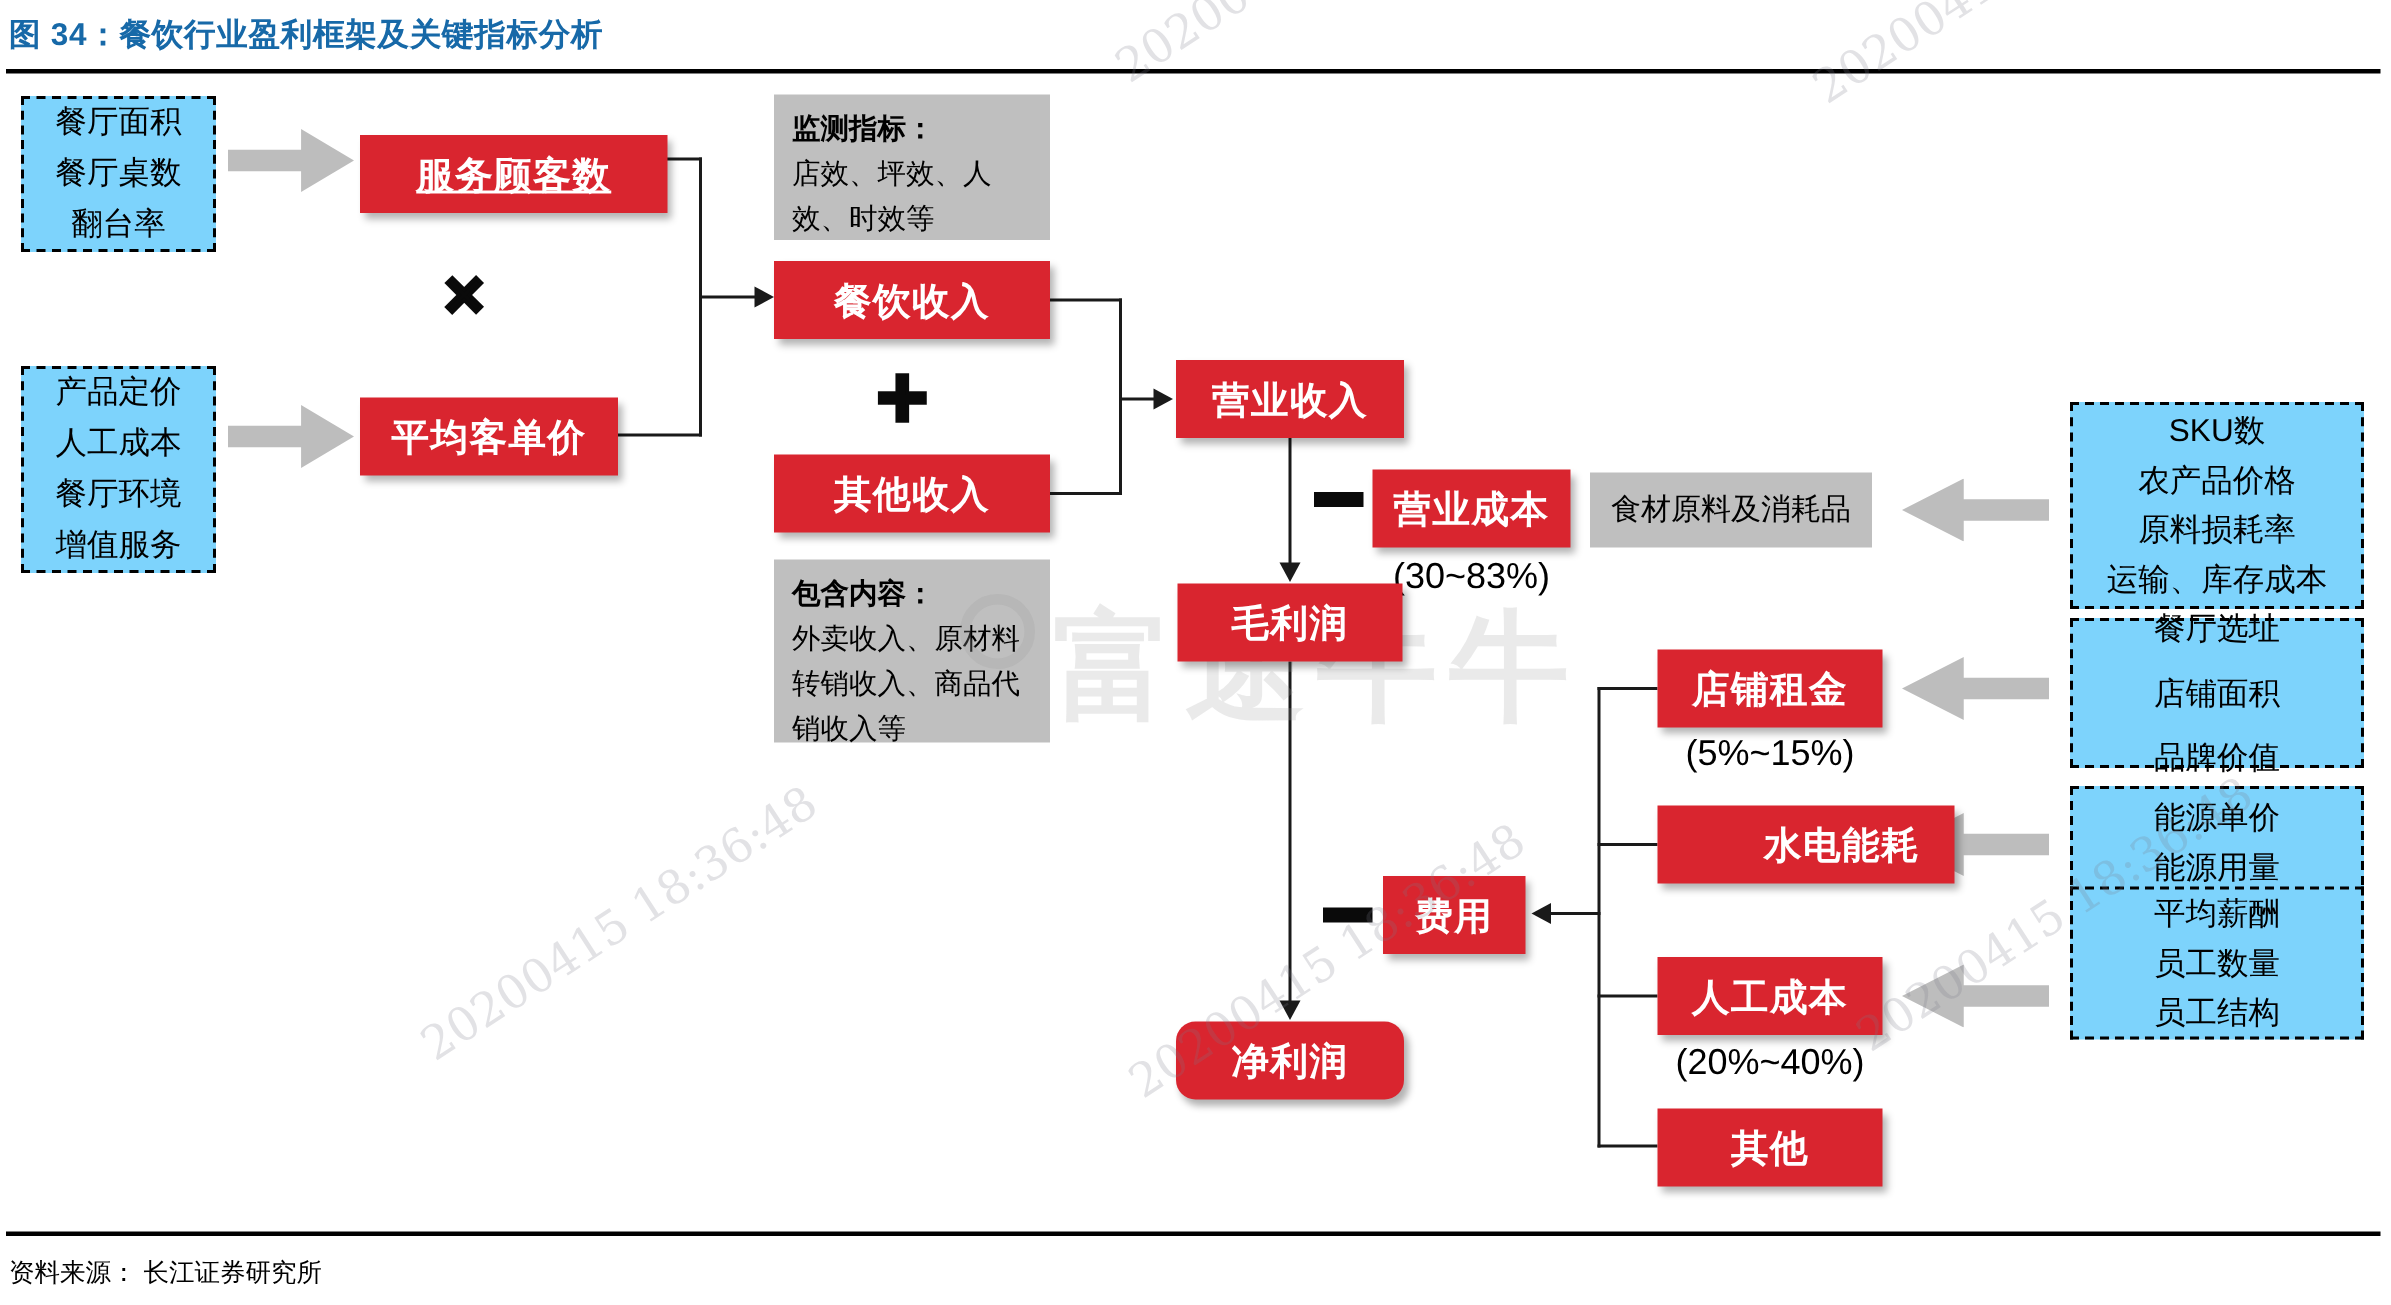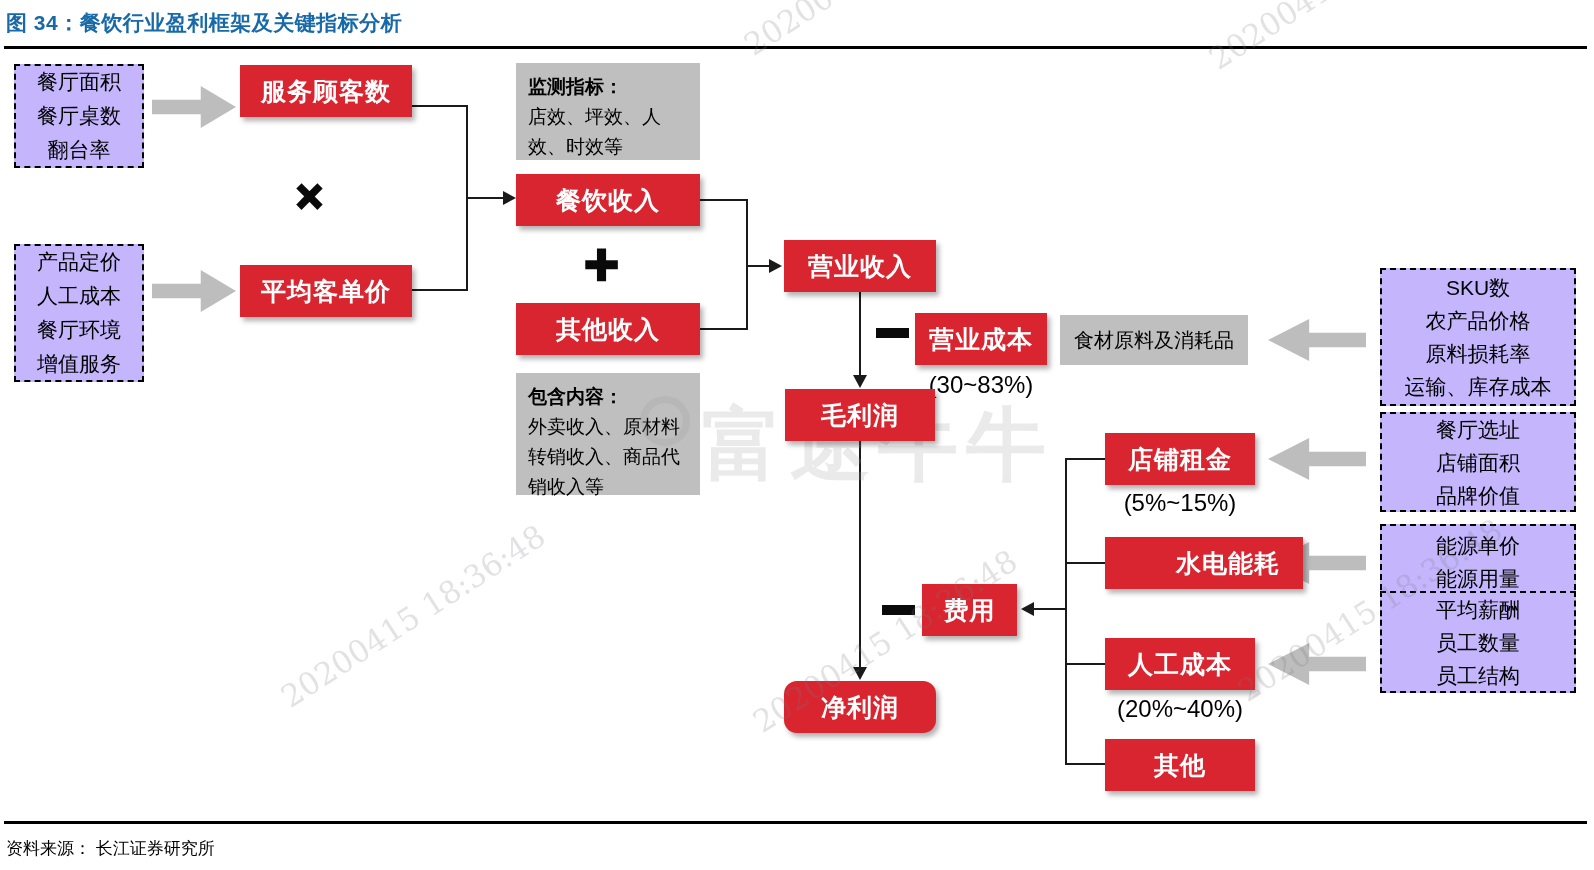--- a/index.html
+++ b/index.html
@@ -21,21 +21,21 @@
   }
   
   .gbox{
     position:absolute;background:#BFBFBF;color:#000;z-index:1;
     padding:9px 12px;box-sizing:border-box;font-size:19px;line-height:30px;
   }
   .gbox .gtitle{font-weight:bold;}
   .gcenter{display:flex;align-items:center;justify-content:center;padding:12px;font-size:20px;}
   
   .dbox{
-    position:absolute;border:2px dashed #000;background:#c4b5fd;z-index:1;
+    position:absolute;border:2px dashed #000;background:#7dd3fc;z-index:1;
     display:flex;flex-direction:column;align-items:center;justify-content:center;
     font-size:21px;color:#000;box-sizing:border-box;
   }
   .dbox .ln{line-height:34px;white-space:nowrap;}
   .dbox.tight .ln{line-height:33px;}
   
   .line{position:absolute;background:#1a1a1a;z-index:0;}
   .ah{position:absolute;width:0;height:0;z-index:2;}
   .ah.r{border-top:7px solid transparent;border-bottom:7px solid transparent;border-left:13px solid #1a1a1a;}
   .ah.l{border-top:7px solid transparent;border-bottom:7px solid transparent;border-right:13px solid #1a1a1a;}
@@ -80,21 +80,21 @@
   <div class="dbox" style="left:14px;top:244px;width:130px;height:138px;">
     <div class="ln">产品定价</div>
     <div class="ln">人工成本</div>
     <div class="ln">餐厅环境</div>
     <div class="ln">增值服务</div>
   </div>
 
   <div class="fat r" style="left:152px;top:86px;width:84px;height:42px;"></div>
   <div class="fat r" style="left:152px;top:270px;width:84px;height:42px;"></div>
 
-  <div class="rbox" style="left:240px;top:65px;width:172px;height:52px;">服务顾客数</div>
+  <div class="rbox" style="left:240px;top:90px;width:205px;height:52px;text-decoration:underline;">服务顾客数</div>
   <div class="op" style="left:296px;top:173px;font-size:46px;">×</div>
   <div class="rbox" style="left:240px;top:265px;width:172px;height:52px;">平均客单价</div>
 
   <div class="line" style="left:410px;top:105px;width:58px;height:2px;"></div>
   <div class="line" style="left:410px;top:289px;width:58px;height:2px;"></div>
   <div class="line" style="left:466px;top:105px;width:2px;height:186px;"></div>
   <div class="line" style="left:466px;top:197px;width:38px;height:2px;"></div>
   <div class="ah r" style="left:503px;top:191px;"></div>
 
   <div class="gbox" style="left:516px;top:63px;width:184px;height:97px;">
@@ -152,21 +152,21 @@
   <div class="fat l" style="left:1268px;top:438px;width:98px;height:42px;"></div>
   <div class="fat l" style="left:1268px;top:542px;width:98px;height:42px;"></div>
   <div class="fat l" style="left:1268px;top:643px;width:98px;height:42px;"></div>
 
   <div class="dbox tight" style="left:1380px;top:268px;width:196px;height:138px;">
     <div class="ln">SKU数</div>
     <div class="ln">农产品价格</div>
     <div class="ln">原料损耗率</div>
     <div class="ln">运输、库存成本</div>
   </div>
-  <div class="dbox tight" style="left:1380px;top:412px;width:196px;height:100px;">
+  <div class="dbox tight" style="left:1380px;top:412px;width:196px;height:100px;gap:10px;">
     <div class="ln">餐厅选址</div>
     <div class="ln">店铺面积</div>
     <div class="ln">品牌价值</div>
   </div>
   <div class="dbox tight" style="left:1380px;top:524px;width:196px;height:76px;">
     <div class="ln">能源单价</div>
     <div class="ln">能源用量</div>
   </div>
   <div class="dbox tight" style="left:1380px;top:591px;width:196px;height:102px;">
     <div class="ln">平均薪酬</div>

